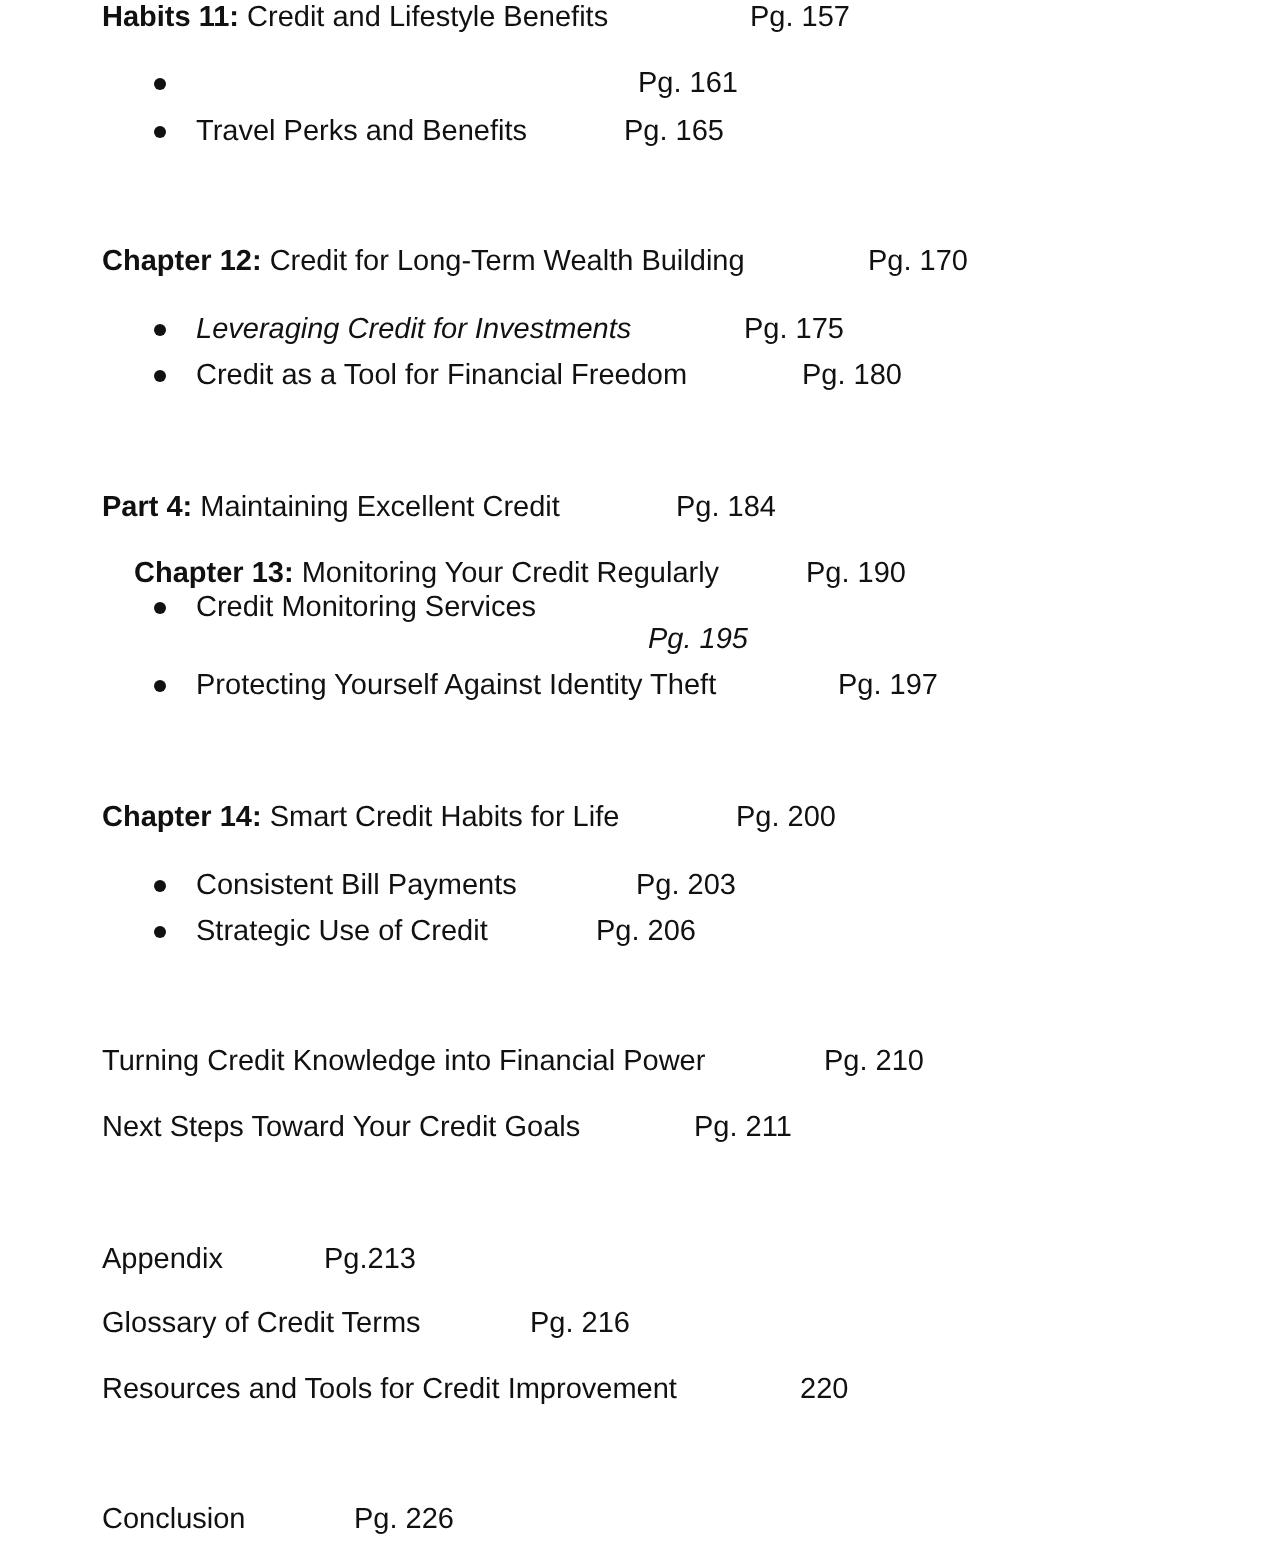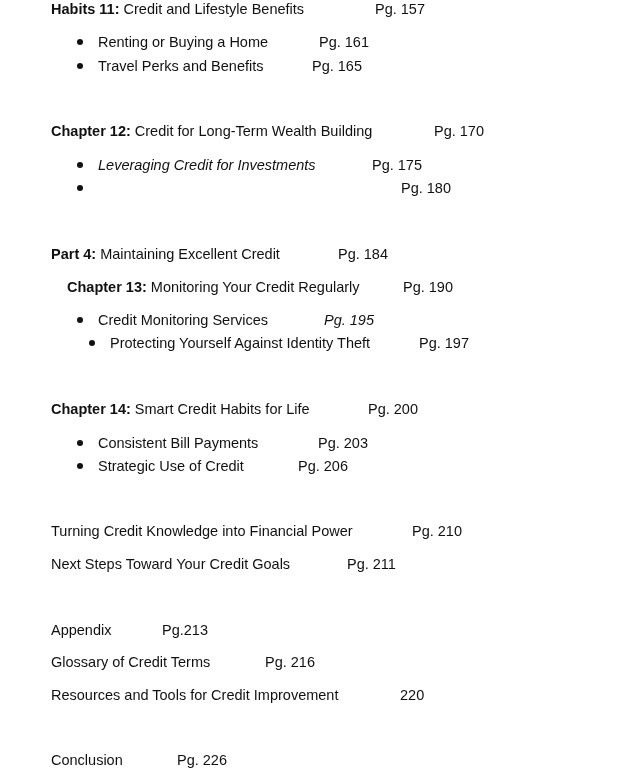--- a/index.html
+++ b/index.html
@@ -38,37 +38,37 @@
       line-height: 18px;
       height: 18px;
     }
   </style>
 </head>
 <body>
 
 <div id="toc">
     <div class="line" style="left: 51px; top: 0px;"><span class="bold">Habits 11:</span> <span>Credit and Lifestyle Benefits</span></div>
     <div class="pg" style="left: 375px; top: 0px;">Pg. 157</div>
-    <div class="line" style="left: 98px; top: 33px;"><span class="bullet"></span><span>Renting or Buying a Home</span></div>
+    <div class="line" style="left: 98px; top: 33px;"><span class="bullet"></span></div>
     <div class="pg" style="left: 319px; top: 33px;">Pg. 161</div>
     <div class="line" style="left: 98px; top: 57px;"><span class="bullet"></span><span>Travel Perks and Benefits</span></div>
     <div class="pg" style="left: 312px; top: 57px;">Pg. 165</div>
     <div class="line" style="left: 51px; top: 122px;"><span class="bold">Chapter 12:</span> <span>Credit for Long-Term Wealth Building</span></div>
     <div class="pg" style="left: 434px; top: 122px;">Pg. 170</div>
     <div class="line" style="left: 98px; top: 156px; font-style: italic;"><span class="bullet"></span><span>Leveraging Credit for Investments</span></div>
     <div class="pg" style="left: 372px; top: 156px;">Pg. 175</div>
-    <div class="line" style="left: 98px; top: 179px;"><span class="bullet"></span></div>
+    <div class="line" style="left: 98px; top: 179px;"><span class="bullet"></span><span>Credit as a Tool for Financial Freedom</span></div>
     <div class="pg" style="left: 401px; top: 179px;">Pg. 180</div>
     <div class="line" style="left: 51px; top: 245px;"><span class="bold">Part 4:</span> <span>Maintaining Excellent Credit</span></div>
     <div class="pg" style="left: 338px; top: 245px;">Pg. 184</div>
     <div class="line" style="left: 51px; top: 278px; margin-left: 16px;"><span class="bold">Chapter 13:</span> <span>Monitoring Your Credit Regularly</span></div>
     <div class="pg" style="left: 403px; top: 278px;">Pg. 190</div>
-    <div class="line" style="left: 98px; top: 311px; text-align: center;"><span class="bullet"></span><span>Credit Monitoring Services</span></div>
+    <div class="line" style="left: 98px; top: 295px; text-align: center;"><span class="bullet"></span><span>Credit Monitoring Services</span></div>
     <div class="pg" style="left: 324px; top: 311px; font-style: italic;">Pg. 195</div>
-    <div class="line" style="left: 98px; top: 334px; margin-left: 12px;"><span class="bullet"></span><span>Protecting Yourself Against Identity Theft</span></div>
+    <div class="line" style="left: 98px; top: 334px;"><span class="bullet"></span><span>Protecting Yourself Against Identity Theft</span></div>
     <div class="pg" style="left: 419px; top: 334px;">Pg. 197</div>
     <div class="line" style="left: 51px; top: 400px;"><span class="bold">Chapter 14:</span> <span>Smart Credit Habits for Life</span></div>
     <div class="pg" style="left: 368px; top: 400px;">Pg. 200</div>
     <div class="line" style="left: 98px; top: 434px;"><span class="bullet"></span><span>Consistent Bill Payments</span></div>
     <div class="pg" style="left: 318px; top: 434px;">Pg. 203</div>
     <div class="line" style="left: 98px; top: 457px;"><span class="bullet"></span><span>Strategic Use of Credit</span></div>
     <div class="pg" style="left: 298px; top: 457px;">Pg. 206</div>
     <div class="line" style="left: 51px; top: 522px;"><span>Turning Credit Knowledge into Financial Power</span></div>
     <div class="pg" style="left: 412px; top: 522px;">Pg. 210</div>
     <div class="line" style="left: 51px; top: 555px;"><span>Next Steps Toward Your Credit Goals</span></div>

